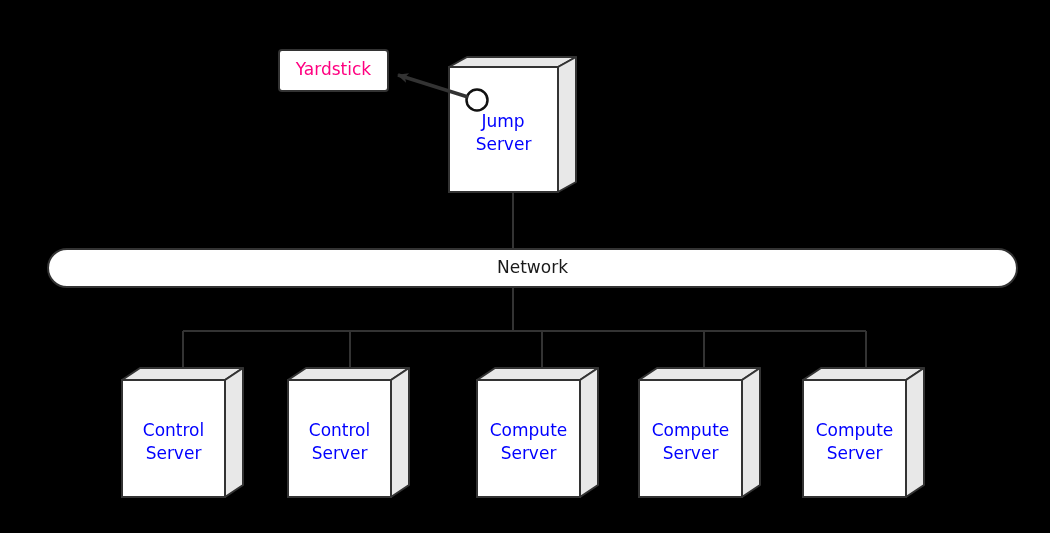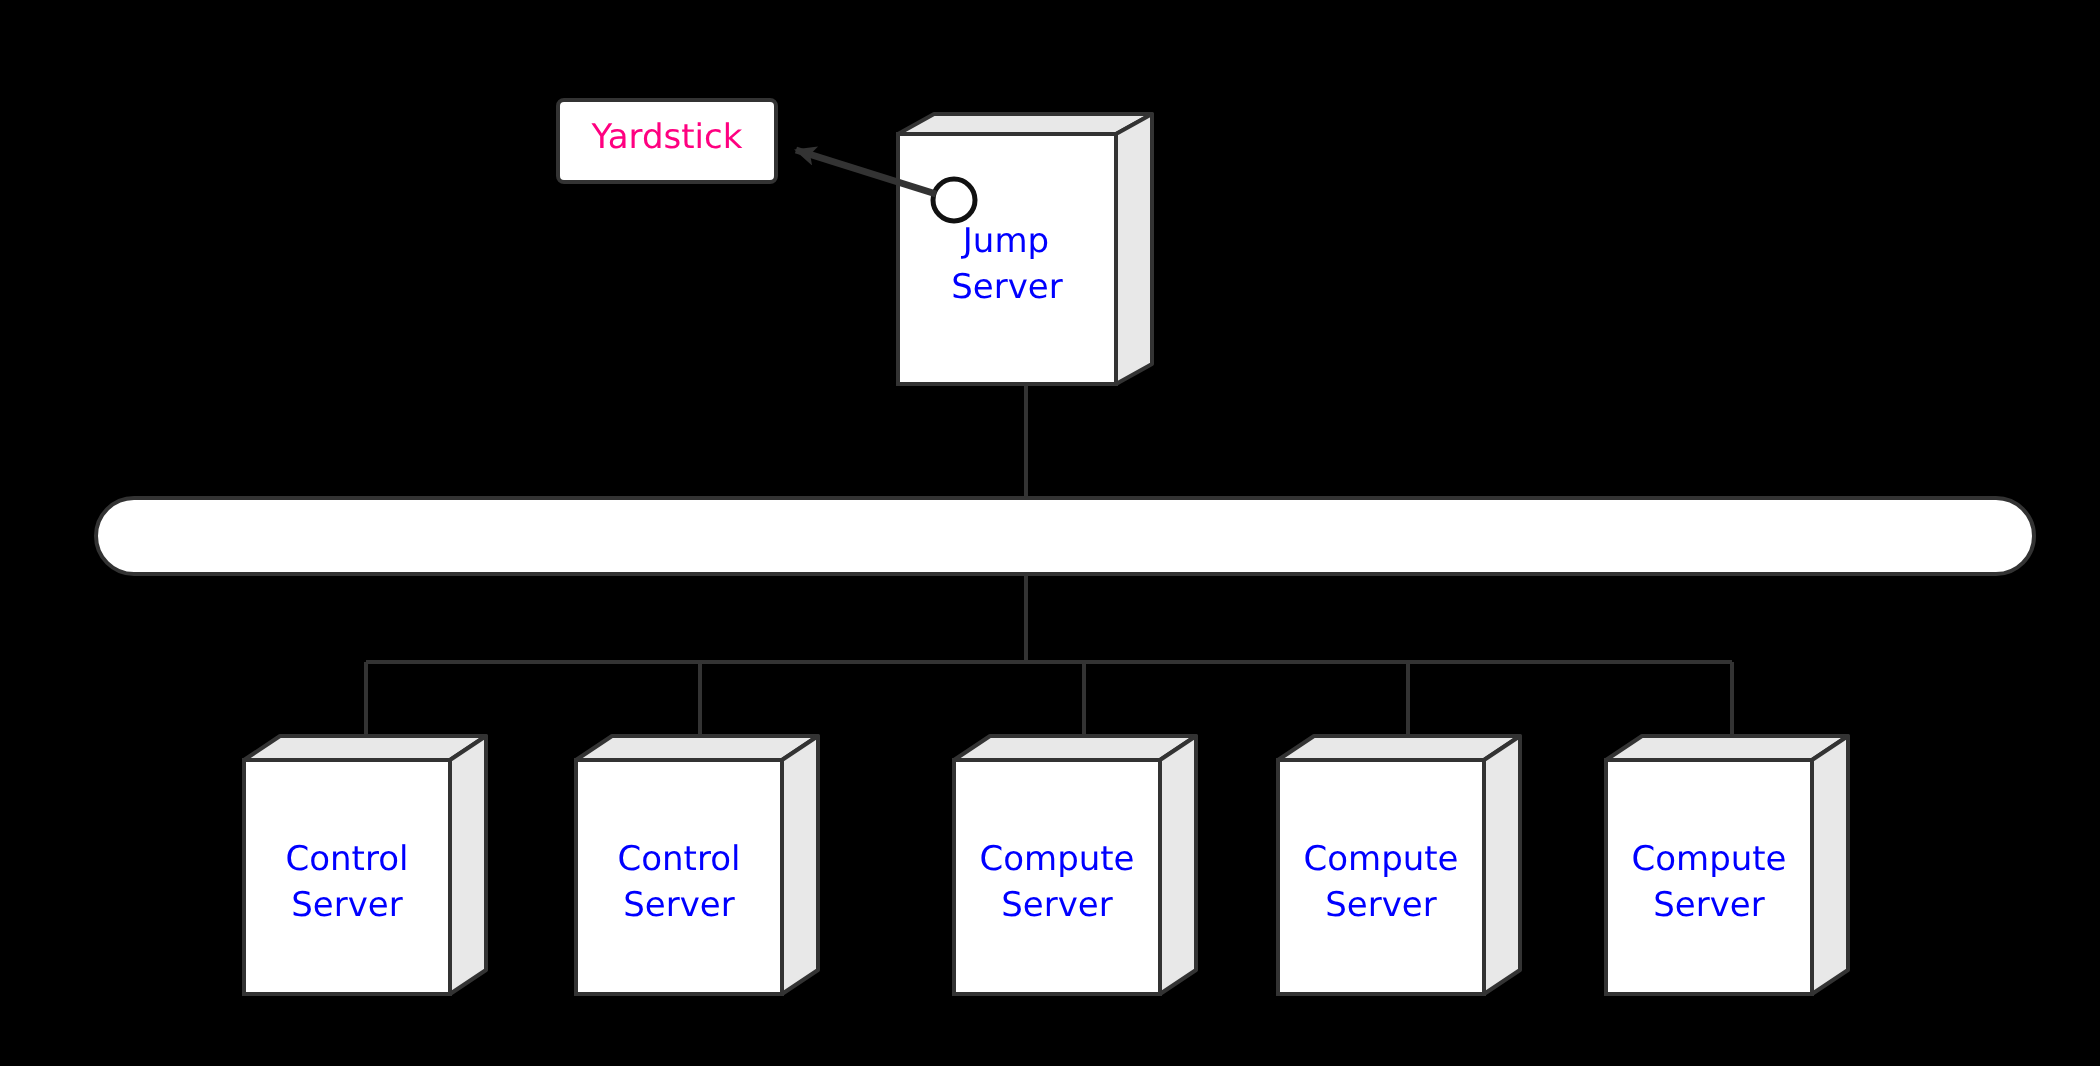--- a/index.html
+++ b/index.html
@@ -114,20 +114,21 @@
       <polygon points="906,380 924,368 924,485 906,497" fill="#e8e8e8" stroke="#333333" stroke-width="2" stroke-linejoin="round"></polygon>
       <rect x="803" y="380" width="103" height="117" fill="#ffffff" stroke="#333333" stroke-width="2"></rect>
     </g>
   </svg>
 
   <div class="lbl lbl-yardstick" style="left:279px; top:60px; width:109px;">Yardstick</div>
 
   <div class="lbl lbl-node" style="left:449px; top:112px; width:108px;">Jump</div>
   <div class="lbl lbl-node" style="left:449px; top:135px; width:109px;">Server</div>
 
+  <div class="lbl lbl-network" style="left:48px; top:258px; width:969px;">Network</div>
 
   <div class="lbl lbl-node" style="left:122px; top:421px; width:103px;">Control</div>
   <div class="lbl lbl-node" style="left:122px; top:444px; width:103px;">Server</div>
 
   <div class="lbl lbl-node" style="left:288px; top:421px; width:103px;">Control</div>
   <div class="lbl lbl-node" style="left:288px; top:444px; width:103px;">Server</div>
 
   <div class="lbl lbl-node" style="left:477px; top:421px; width:103px;">Compute</div>
   <div class="lbl lbl-node" style="left:477px; top:444px; width:103px;">Server</div>
 

